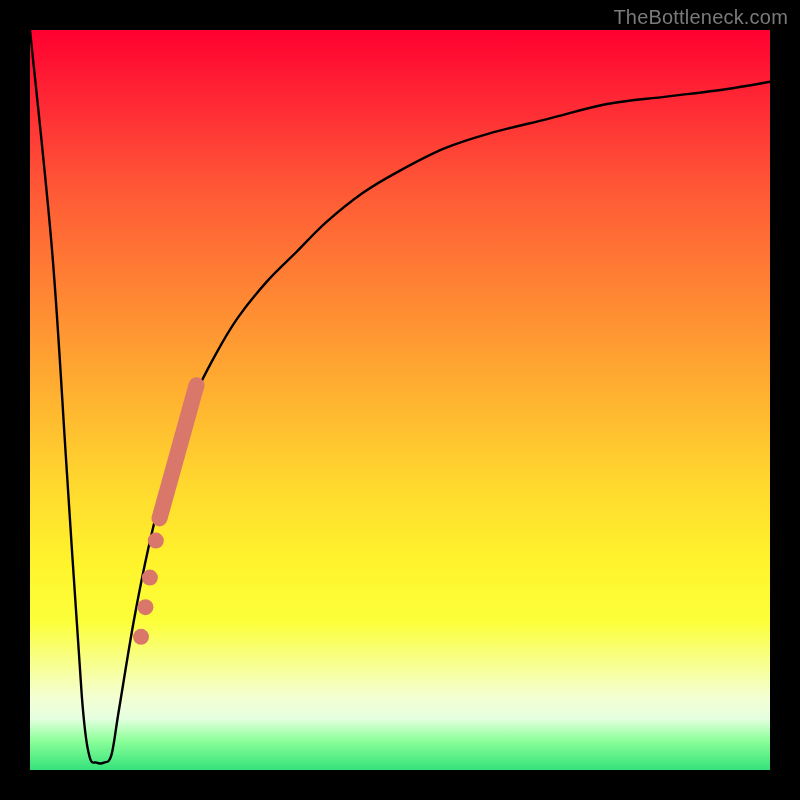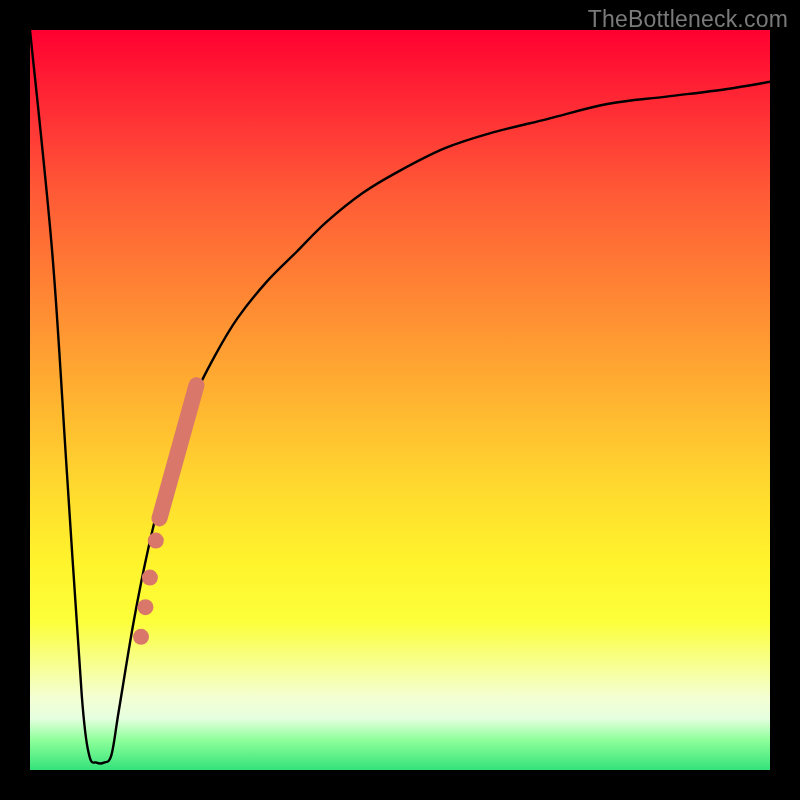--- a/index.html
+++ b/index.html
@@ -44,21 +44,21 @@
       #e6ffe0 93%,
       #8dff9a 96%,
       #34e27a 100%
     );
   }
   .watermark {
     position: absolute;
     top: 6px;
     right: 12px;
     color: #7a7a7a;
-    font-size: 23px;
+    font-size: 20px;
     font-weight: 500;
     letter-spacing: 0.2px;
     user-select: none;
   }
   svg.curve {
     position: absolute;
     inset: 0;
   }
 </style>
 </head>

